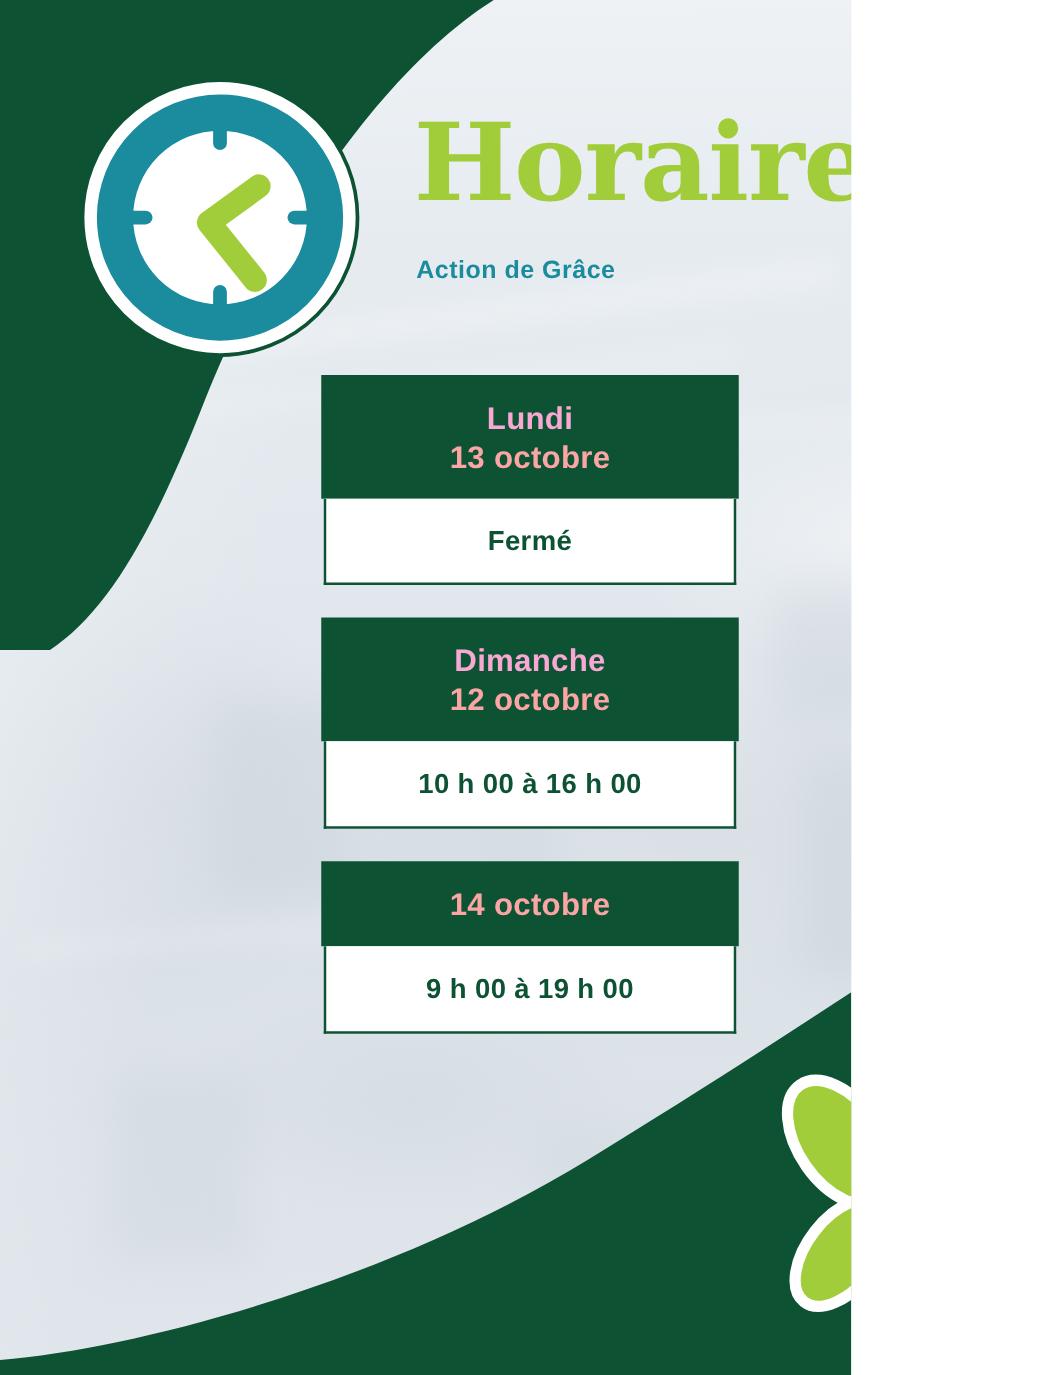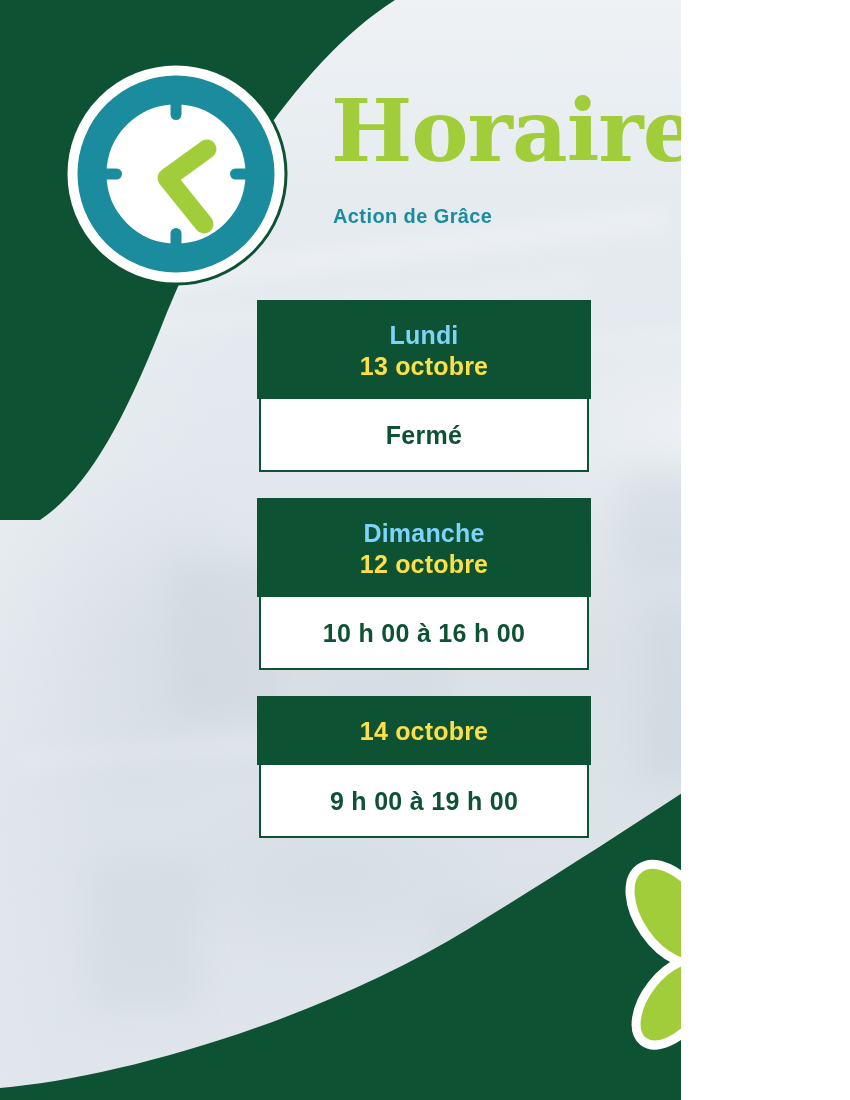--- a/index.html
+++ b/index.html
@@ -118,41 +118,41 @@
   .card:last-child { margin-bottom: 0; }
 
   .card-head {
     background: #0d5333;
     padding: 20px 10px 18px;
     text-align: center;
   }
   .card-day {
     font-size: 25px;
     font-weight: bold;
-    color: #7dd3fc;
+    color: #f9a8d4;
     line-height: 1.22;
     letter-spacing: .2px;
   }
   .card-date {
     font-size: 25px;
     font-weight: bold;
-    color: #fde047;
+    color: #fca5a5;
     line-height: 1.22;
     letter-spacing: .2px;
   }
   .card-body {
     background: #ffffff;
     border: 2px solid #0d5333;
     border-top: none;
     margin: 0 2px 0 2px;
     padding: 21px 8px 20px;
     text-align: center;
   }
   .card-hours {
-    font-size: 25px;
+    font-size: 22px;
     font-weight: bold;
     color: #0d5333;
     line-height: 1.2;
     letter-spacing: .3px;
   }
 
   
   .butterfly {
     position: absolute;
     left: 614px; top: 856px;

